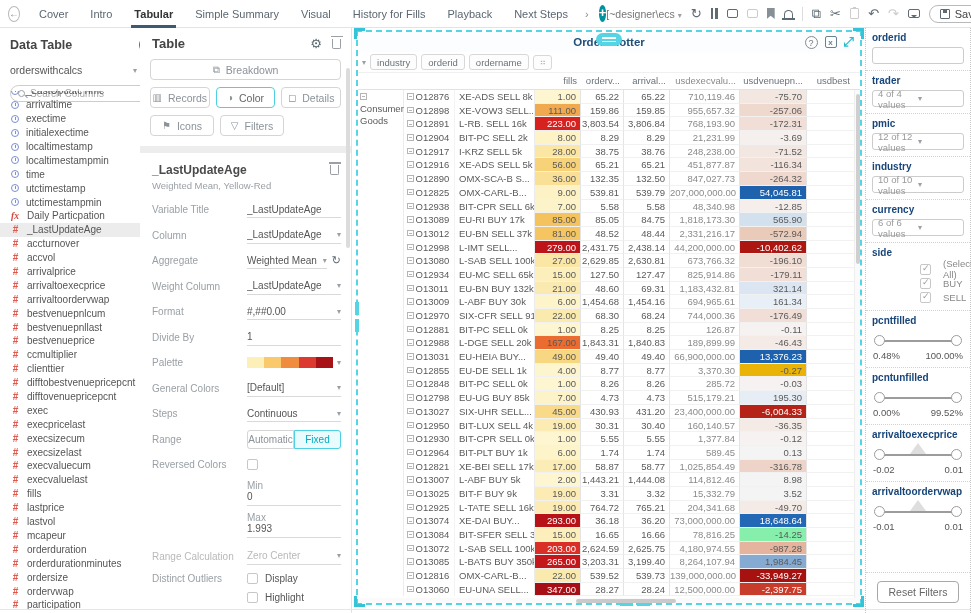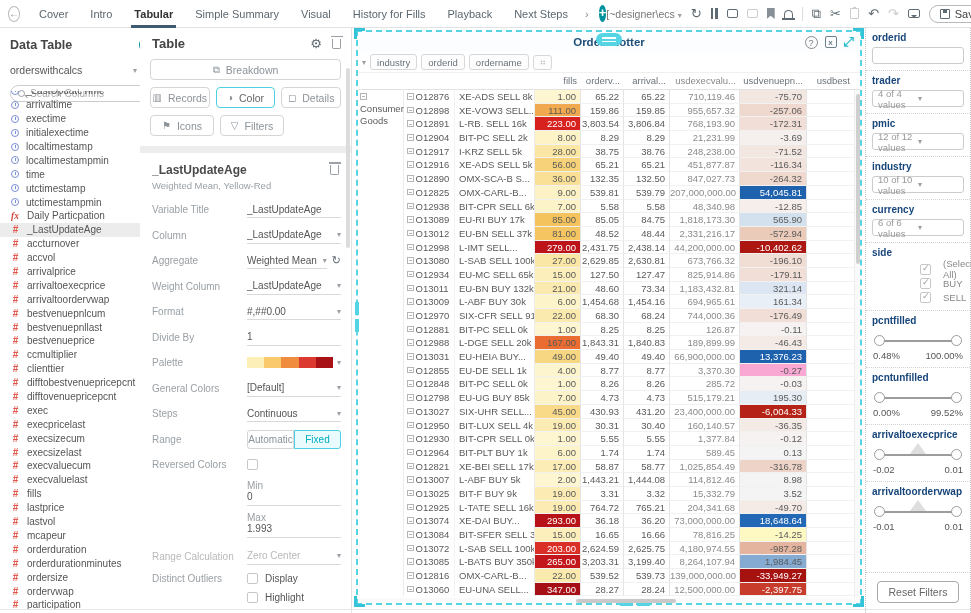--- a/index.html
+++ b/index.html
@@ -728,21 +728,21 @@
           <div class="tc num w-ex">825,914.86</div>
           <div class="tc num w-pn" style="background: rgb(241, 223, 215);">-179.11</div>
           <div class="tc num w-bb"></div>
         </div>
         <div class="trow">
           <div class="tc w-g"></div>
           <div class="tc w-id"><span class="minusbox"></span>O13011</div>
           <div class="tc w-nm">EU-BN BUY 132k</div>
           <div class="tc num w-f" style="background: rgb(251, 234, 175);">21.00</div>
           <div class="tc num w-ov">48.60</div>
-          <div class="tc num w-ar">73.34</div>
+          <div class="tc num w-ar">69.31</div>
           <div class="tc num w-ex">1,183,432.81</div>
           <div class="tc num w-pn" style="background: rgb(220, 230, 242);">321.14</div>
           <div class="tc num w-bb"></div>
         </div>
         <div class="trow">
           <div class="tc w-g"></div>
           <div class="tc w-id"><span class="minusbox"></span>O13009</div>
           <div class="tc w-nm">L-ABF BUY 30k</div>
           <div class="tc num w-f" style="background: rgb(253, 244, 202);">6.00</div>
           <div class="tc num w-ov">1,454.68</div>
@@ -796,21 +796,21 @@
           <div class="tc num w-bb"></div>
         </div>
         <div class="trow">
           <div class="tc w-g"></div>
           <div class="tc w-id"><span class="minusbox"></span>O12855</div>
           <div class="tc w-nm">EU-DE SELL 1k</div>
           <div class="tc num w-f" style="background: rgb(253, 245, 205);">4.00</div>
           <div class="tc num w-ov">8.77</div>
           <div class="tc num w-ar">8.77</div>
           <div class="tc num w-ex">3,370.30</div>
-          <div class="tc num w-pn" style="background: #f9a8d4;">-0.27</div>
+          <div class="tc num w-pn" style="background: #eab308;">-0.27</div>
           <div class="tc num w-bb"></div>
         </div>
         <div class="trow">
           <div class="tc w-g"></div>
           <div class="tc w-id"><span class="minusbox"></span>O12848</div>
           <div class="tc w-nm">BIT-PC SELL 0k</div>
           <div class="tc num w-f" style="background: rgb(254, 246, 209);">1.00</div>
           <div class="tc num w-ov">8.26</div>
           <div class="tc num w-ar">8.26</div>
           <div class="tc num w-ex">285.72</div>
@@ -928,21 +928,21 @@
           <div class="tc num w-bb"></div>
         </div>
         <div class="trow">
           <div class="tc w-g"></div>
           <div class="tc w-id"><span class="minusbox"></span>O13084</div>
           <div class="tc w-nm">BIT-SFER SELL 3k</div>
           <div class="tc num w-f" style="background: rgb(252, 239, 187);">15.00</div>
           <div class="tc num w-ov">16.65</div>
           <div class="tc num w-ar">16.66</div>
           <div class="tc num w-ex">78,816.25</div>
-          <div class="tc num w-pn" style="background: #fef9c3;">-14.25</div>
+          <div class="tc num w-pn" style="background: #86efac;">-14.25</div>
           <div class="tc num w-bb"></div>
         </div>
         <div class="trow">
           <div class="tc w-g"></div>
           <div class="tc w-id"><span class="minusbox"></span>O13072</div>
           <div class="tc w-nm">L-SAB SELL 100k</div>
           <div class="tc num w-f wt" style="background: rgb(218, 47, 38);">203.00</div>
           <div class="tc num w-ov">2,624.59</div>
           <div class="tc num w-ar">2,625.75</div>
           <div class="tc num w-ex">4,180,974.55</div>

